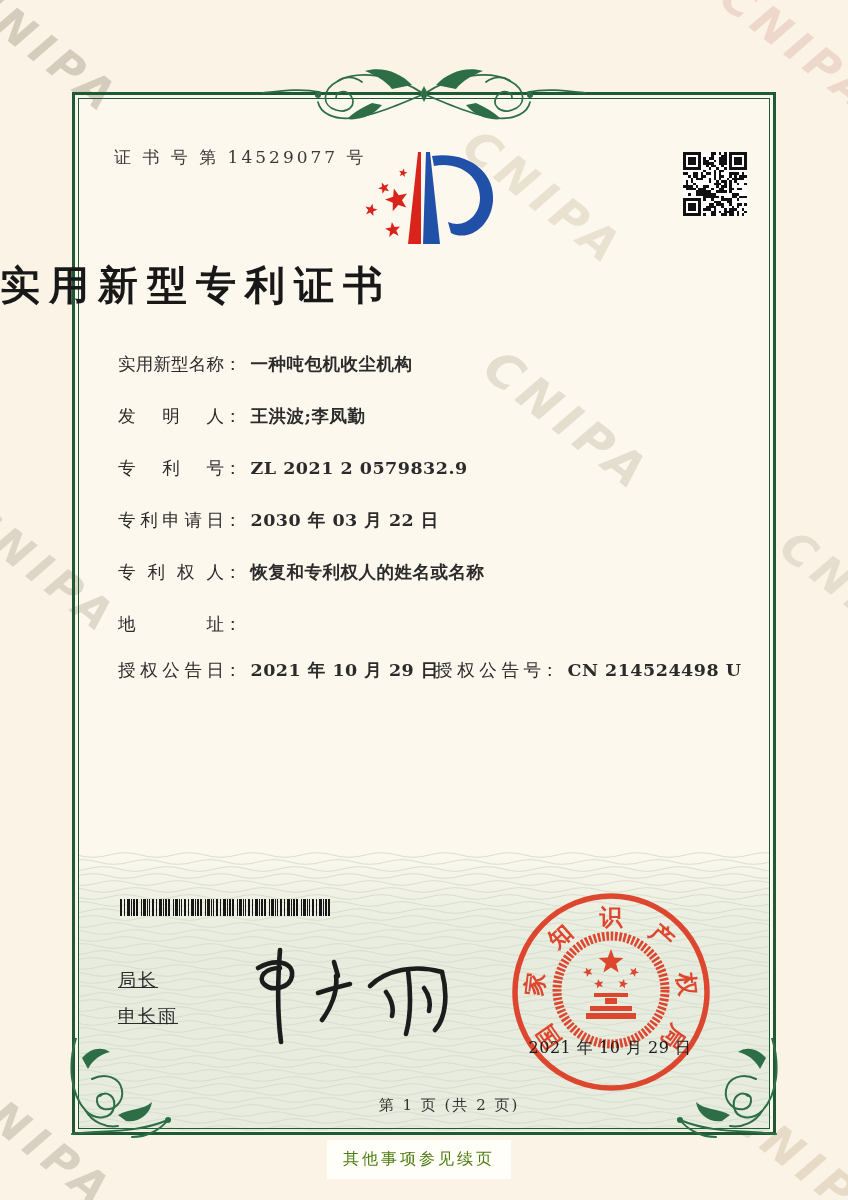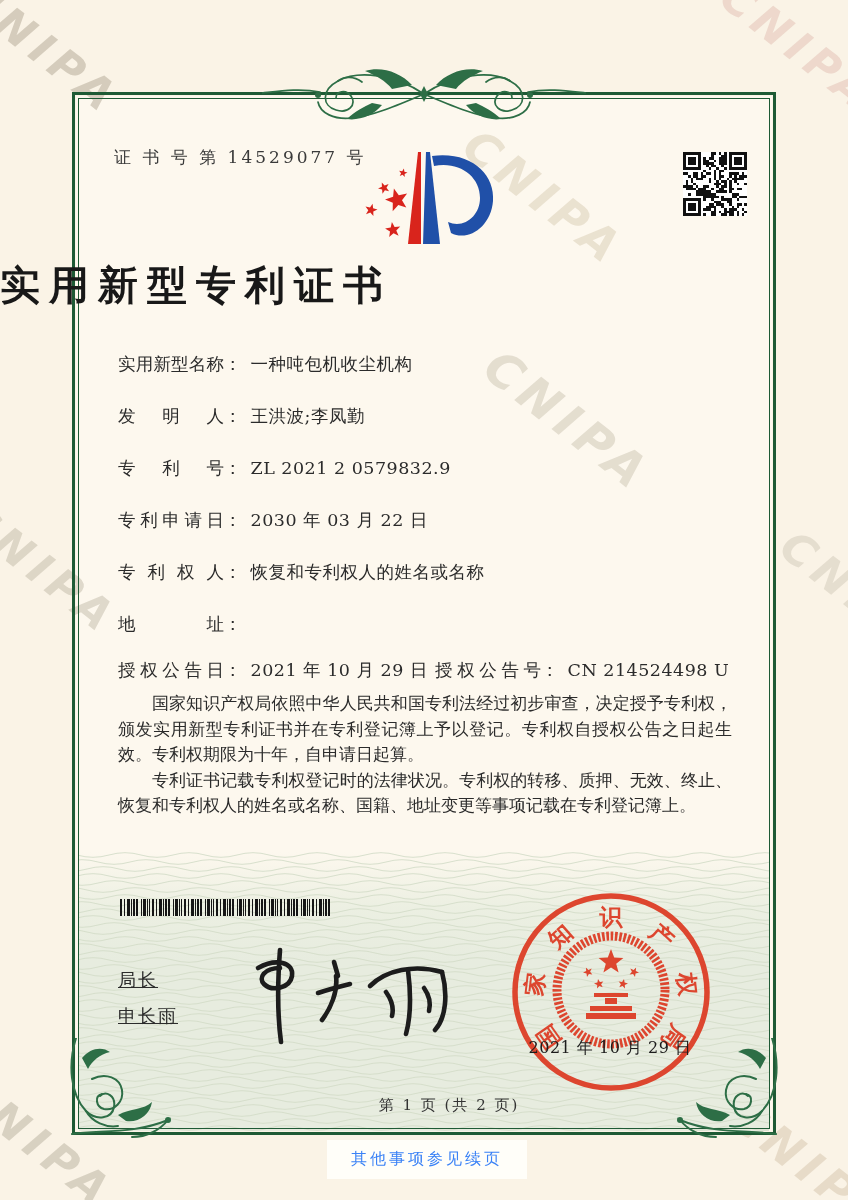--- a/index.html
+++ b/index.html
@@ -22,34 +22,34 @@
   
   .content{position:absolute;left:0;top:0;width:848px;height:898px;z-index:3;}
   .certno{position:absolute;left:114px;top:146px;font-size:17px;letter-spacing:3px;color:#3a3a3a;}
   .logo{position:absolute;left:352px;top:146px;}
   .qr{position:absolute;left:683px;top:152px;}
   .title{position:absolute;left:0;top:258px;width:848px;text-align:left;
          font-size:40px;font-weight:bold;letter-spacing:9px;color:#181818;}
   .frow{position:absolute;left:118px;width:640px;display:flex;align-items:baseline;font-size:17.5px;}
   .flabel{display:inline-flex;width:106px;justify-content:space-between;flex:none;color:#2b2b2b;}
   .colon{margin-right:9px;flex:none;}
-  .fval{white-space:nowrap;letter-spacing:.5px;}
+  .fval{white-space:nowrap;letter-spacing:.5px;font-weight:bold;}
   .grant2{position:absolute;left:317px;top:0;display:flex;align-items:baseline;}
   .paras{position:absolute;left:118px;top:691px;width:614px;font-size:17px;line-height:25.6px;
          text-align:justify;color:#2b2b2b;}
   .paras p{margin:0;text-indent:2em;}
   .barcode{position:absolute;left:120px;top:899px;}
   .signer{position:absolute;left:118px;top:968px;font-size:18px;letter-spacing:2px;text-decoration:underline;}
   .signer div{margin-bottom:12px;}
   .sig{position:absolute;left:218px;top:936px;}
   .seal{position:absolute;left:509px;top:890px;}
   .pageno{position:absolute;left:0;top:1096px;width:848px;text-align:center;font-size:15px;
           letter-spacing:2px;color:#333;padding-left:25px;}
-  .contnote{position:absolute;left:327px;top:1140px;background:#fffef9;padding:9px 24px;
-            font-size:16px;letter-spacing:3px;color:#3b82f6;}
+  .contnote{position:absolute;left:327px;top:1140px;background:#fffef9;padding:9px 16px;
+            font-size:16px;letter-spacing:3px;color:#4d7c0f;}
   .orn{position:absolute;z-index:2;pointer-events:none;}
 </style>
 </head>
 <body>
 
 <div class="page">
 
   <div class="frame-bg"></div>
 
   <span class="wm" style="left:-14px;top:-28px;font-size:44px;color:rgba(168,158,138,.45);">CNIPA</span>
@@ -466,24 +466,20 @@
             <span>权</span>
             <span>公</span>
             <span>告</span>
             <span>号</span>
           </span>
           <span class="colon">：</span>
         <span class="fval">CN 214524498 U</span>
       </span>
     </div>
 
-    <div class="paras">
-      <p>国家知识产权局依照中华人民共和国专利法经过初步审查，决定授予专利权，颁发实用新型专利证书并在专利登记簿上予以登记。专利权自授权公告之日起生效。专利权期限为十年，自申请日起算。</p>
-      <p>专利证书记载专利权登记时的法律状况。专利权的转移、质押、无效、终止、恢复和专利权人的姓名或名称、国籍、地址变更等事项记载在专利登记簿上。</p>
-    </div>
 
     <svg class="barcode" width="215" height="17" viewBox="0 0 215 17" shape-rendering="crispEdges">
       <g id="barcode-bars" fill="#161616">
           <rect x="0" y="0" width="2" height="17"></rect>
           <rect x="4" y="0" width="1" height="17"></rect>
           <rect x="7" y="0" width="3" height="17"></rect>
           <rect x="11" y="0" width="1" height="17"></rect>
           <rect x="13" y="0" width="2" height="17"></rect>
           <rect x="16" y="0" width="2" height="17"></rect>
           <rect x="21" y="0" width="1" height="17"></rect>

